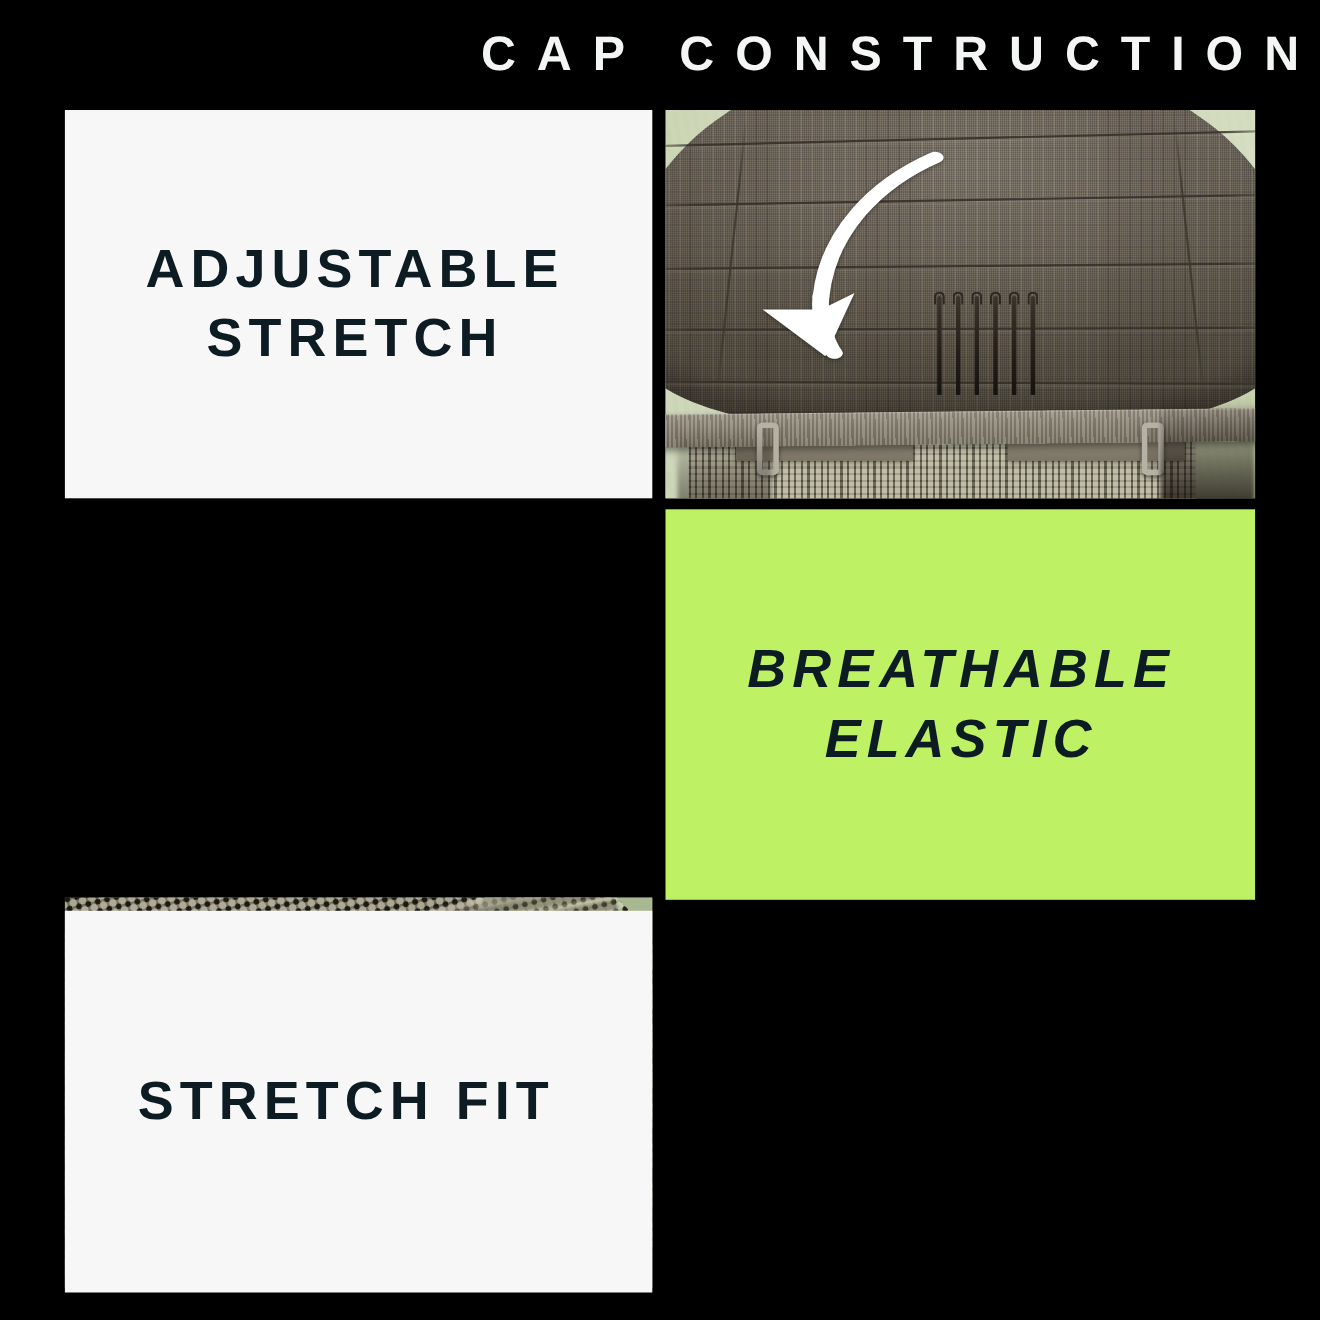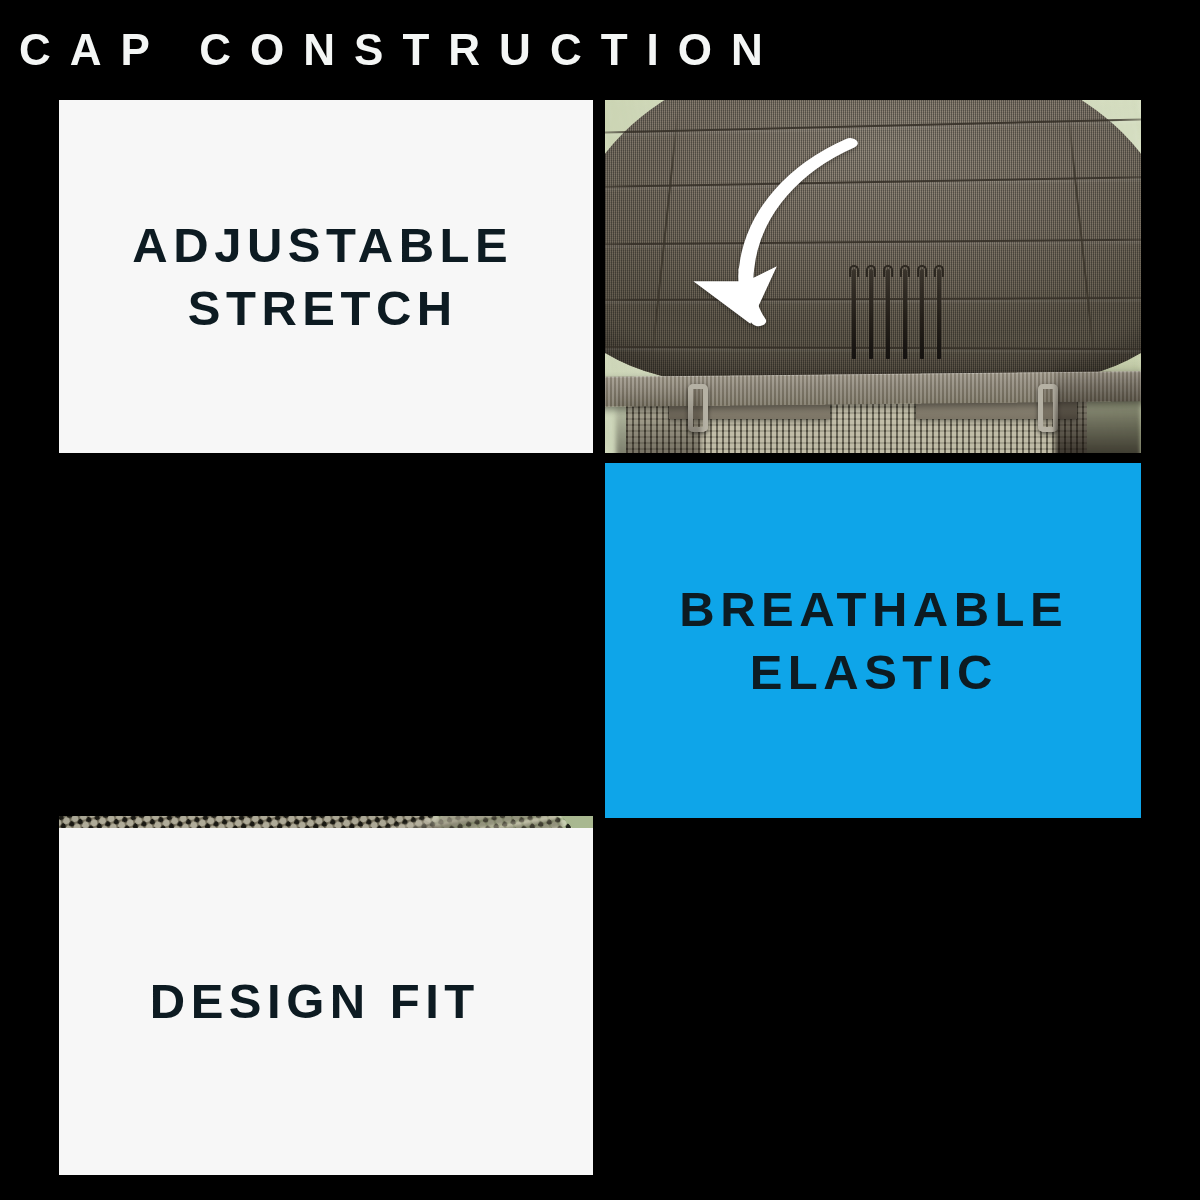--- a/index.html
+++ b/index.html
@@ -23,21 +23,21 @@
 
   
   .title-bar {
     position: absolute;
     left: 0;
     top: 0;
     width: 1200px;
     height: 100px;
     display: flex;
     align-items: center;
-    justify-content: flex-start;
+    justify-content: flex-end;
     background: #000000;
   }
   .title-text {
     color: #f4f6f5;
     font-size: 44px;
     font-weight: 700;
     letter-spacing: 19px;
     text-indent: 19px;
     line-height: 1;
     white-space: nowrap;
@@ -66,21 +66,21 @@
   
   .text-panel {
     display: flex;
     flex-direction: column;
     align-items: center;
     justify-content: center;
     text-align: center;
     box-sizing: border-box;
   }
   .panel-cool  { background: #f7f7f7; }
-  .panel-warm  { background: #0ea5e9; }
+  .panel-warm  { background: #bef264; font-style: italic; }
 
   .panel-line {
     color: #0d1b22;
     font-weight: 700;
     font-size: 49px;
     letter-spacing: 5.5px;
     text-indent: 5.5px;
     line-height: 1.28;
     white-space: nowrap;
     font-family: "Liberation Sans", sans-serif;
@@ -393,18 +393,18 @@
 
     <div class="cell col-r row-2 text-panel panel-warm panel-breathable">
       <div class="panel-stack">
         <div class="panel-line">BREATHABLE</div>
         <div class="panel-line">ELASTIC</div>
       </div>
     </div>
 
     <div class="cell col-l row-3 text-panel panel-cool panel-elastic">
       <div class="panel-stack">
-        <div class="panel-line">DESIGN FIT</div>
+        <div class="panel-line">STRETCH FIT</div>
       </div>
     </div>
 
   </div>
 </div>
 
 </body></html>

